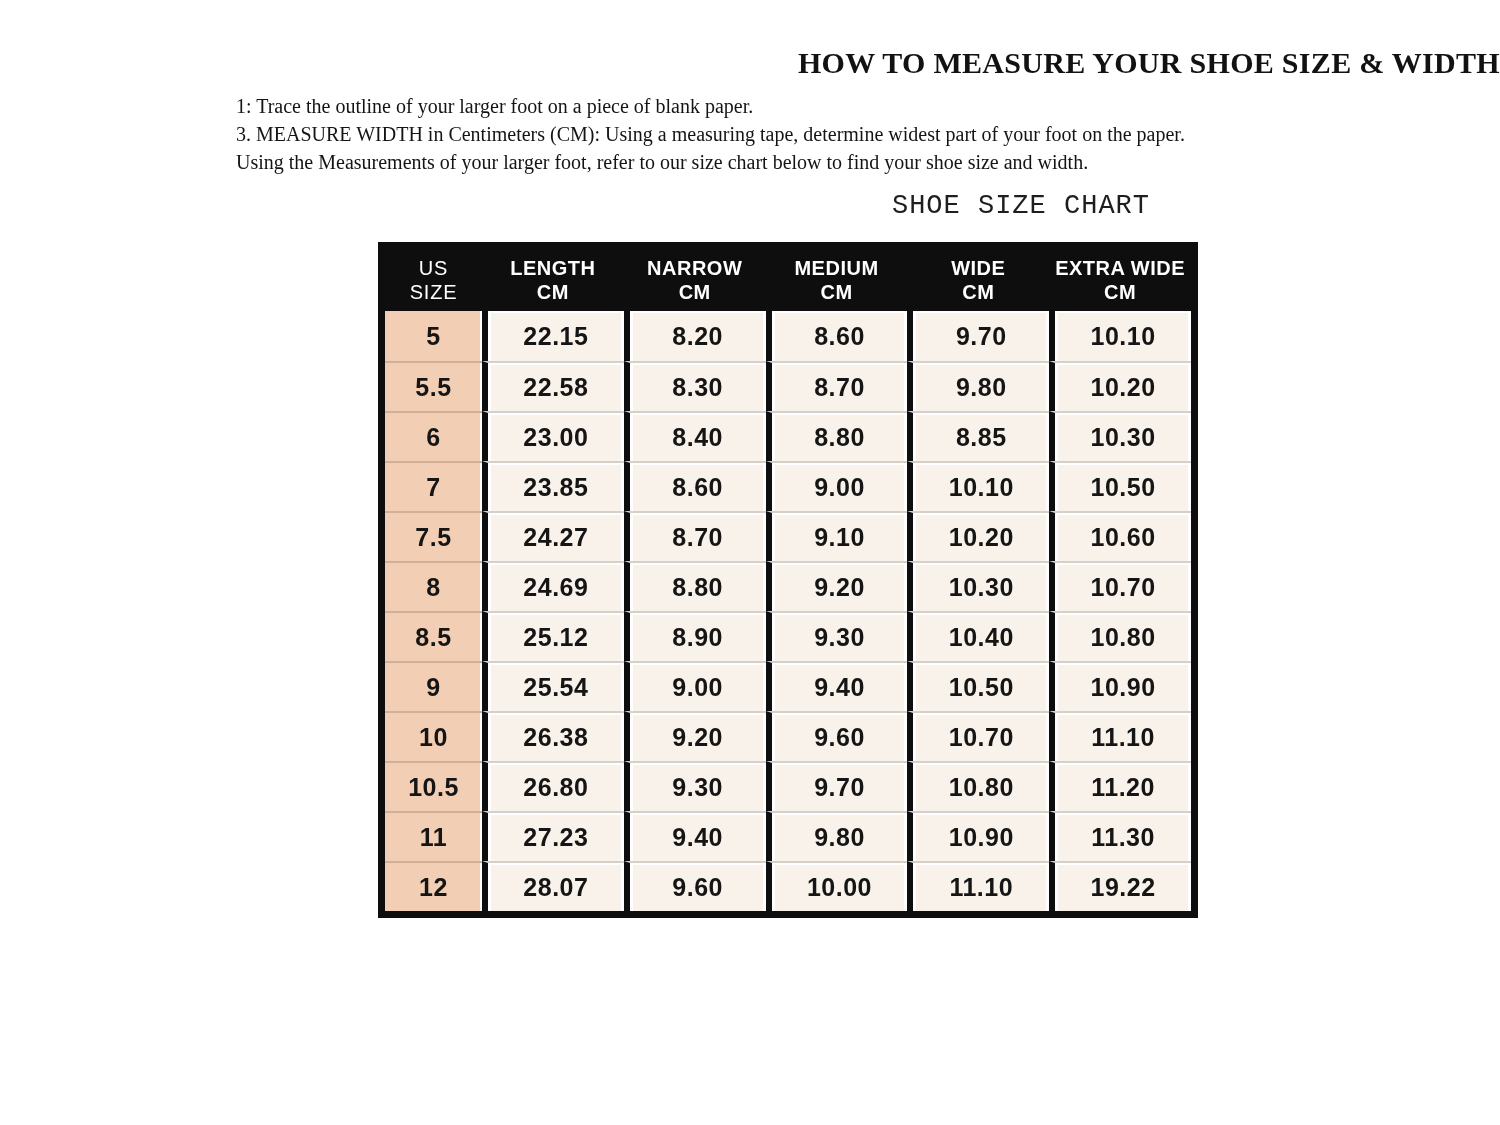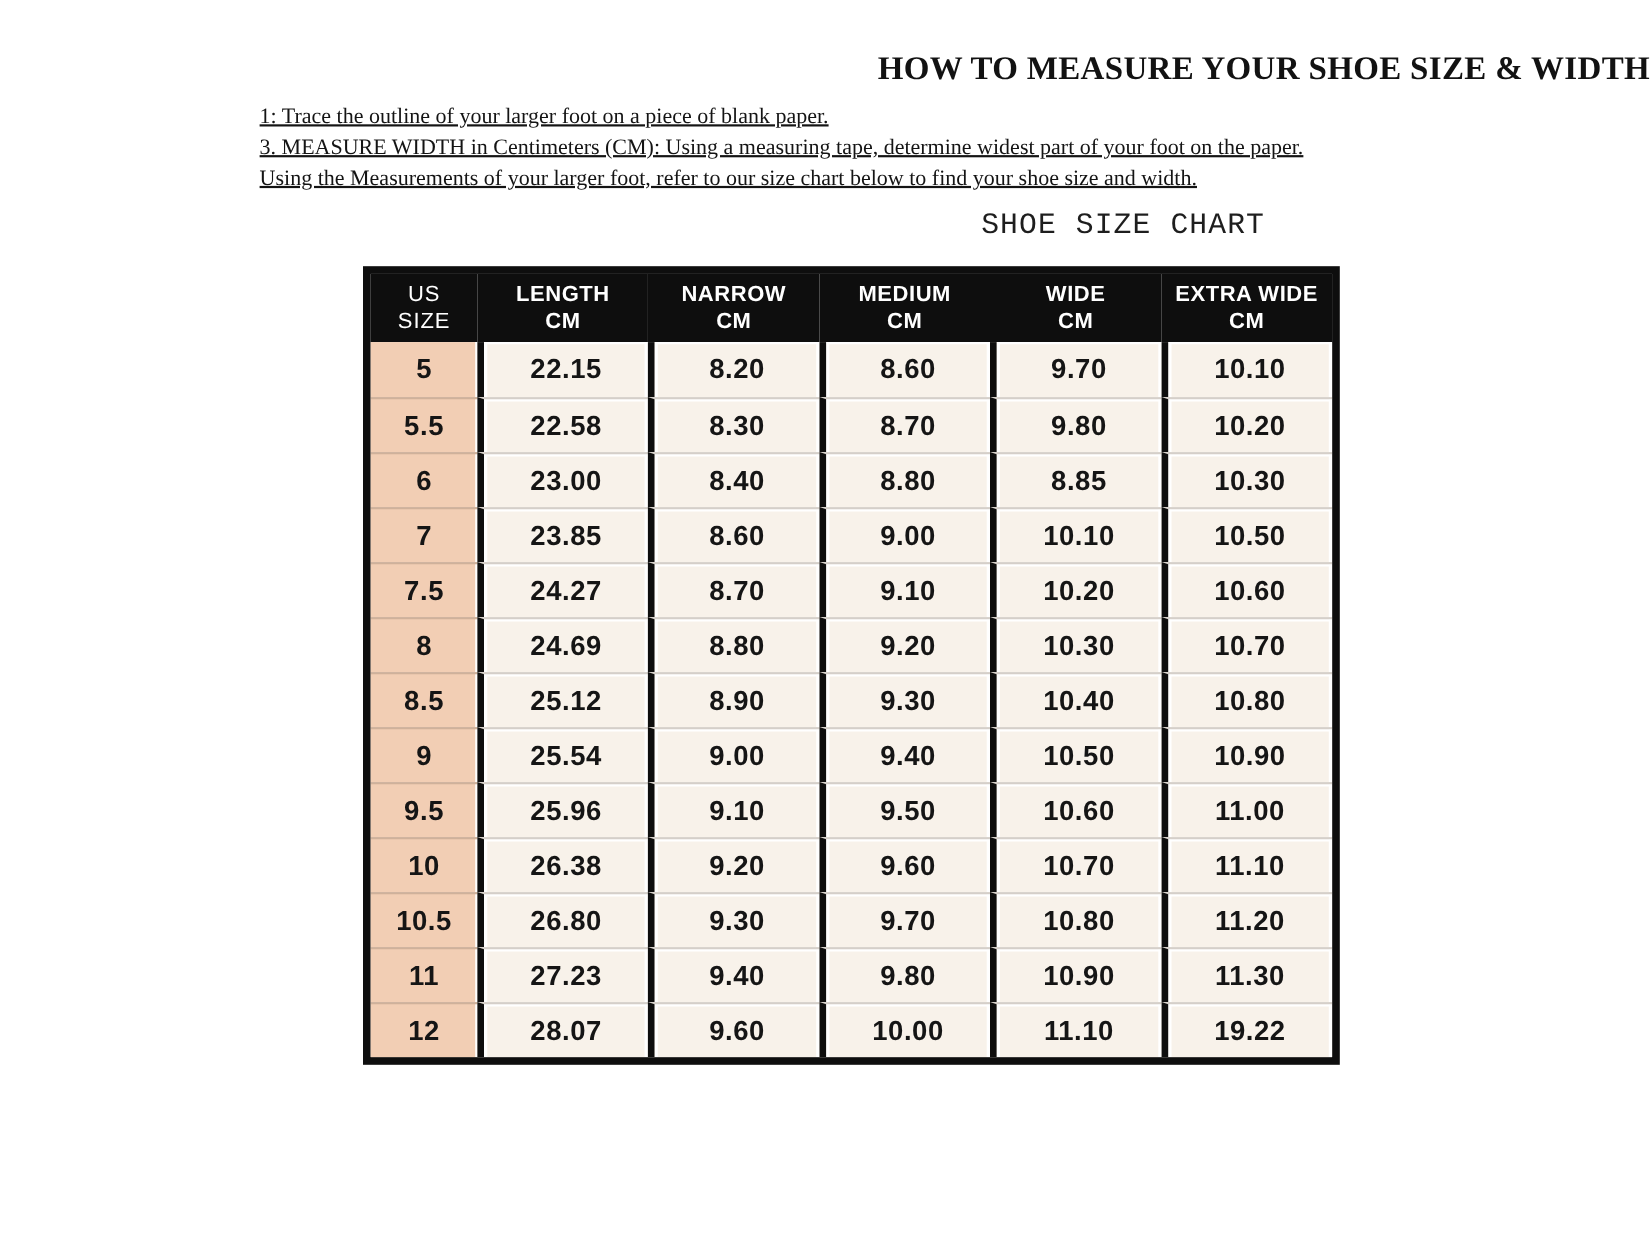--- a/index.html
+++ b/index.html
@@ -33,43 +33,44 @@
     color: #121212;
   }
 
   .instructions {
     margin: 13px 0 0 236px;
     width: 992px;
     font-size: 20px;
     line-height: 26px;
     color: #141414;
   }
-  .instructions p { margin: 0 0 2px 0; text-decoration: underline; }
+  .instructions p { margin: 0 0 2px 0; }
 
   .table-area {
     width: 820px;
     margin: 16px 0 0 330px;
   }
   .chart-heading {
     margin: 0 0 21px 0;
     text-align: right;
     font-family: Liberation Mono, monospace;
     font-weight: 400;
     font-size: 27px;
     letter-spacing: 1px;
     color: #1e1e1e;
   }
 
   table.size-chart {
-    width: 888px;
+    width: 820px;
     table-layout: fixed;
     border-collapse: separate;
     border-spacing: 0;
     border: 7px solid var(--header-bg);
     font-family: "Liberation Sans", sans-serif;
+    margin-left: 48px;
   }
   table.size-chart col.c-size { width: 97px; }
 
   table.size-chart th {
     background: var(--header-bg);
     color: var(--header-text);
     height: 62px;
     font-size: 20px;
     font-weight: 700;
     letter-spacing: 0.5px;
@@ -210,28 +211,20 @@
           </tr>
           <tr>
             <td class="first">9</td>
             <td>25.54</td>
             <td>9.00</td>
             <td>9.40</td>
             <td>10.50</td>
             <td>10.90</td>
           </tr>
           <tr>
-            <td class="first">9.5</td>
-            <td>25.96</td>
-            <td>9.10</td>
-            <td>9.50</td>
-            <td>10.60</td>
-            <td>11.00</td>
-          </tr>
-          <tr>
             <td class="first">10</td>
             <td>26.38</td>
             <td>9.20</td>
             <td>9.60</td>
             <td>10.70</td>
             <td>11.10</td>
           </tr>
           <tr>
             <td class="first">10.5</td>
             <td>26.80</td>

